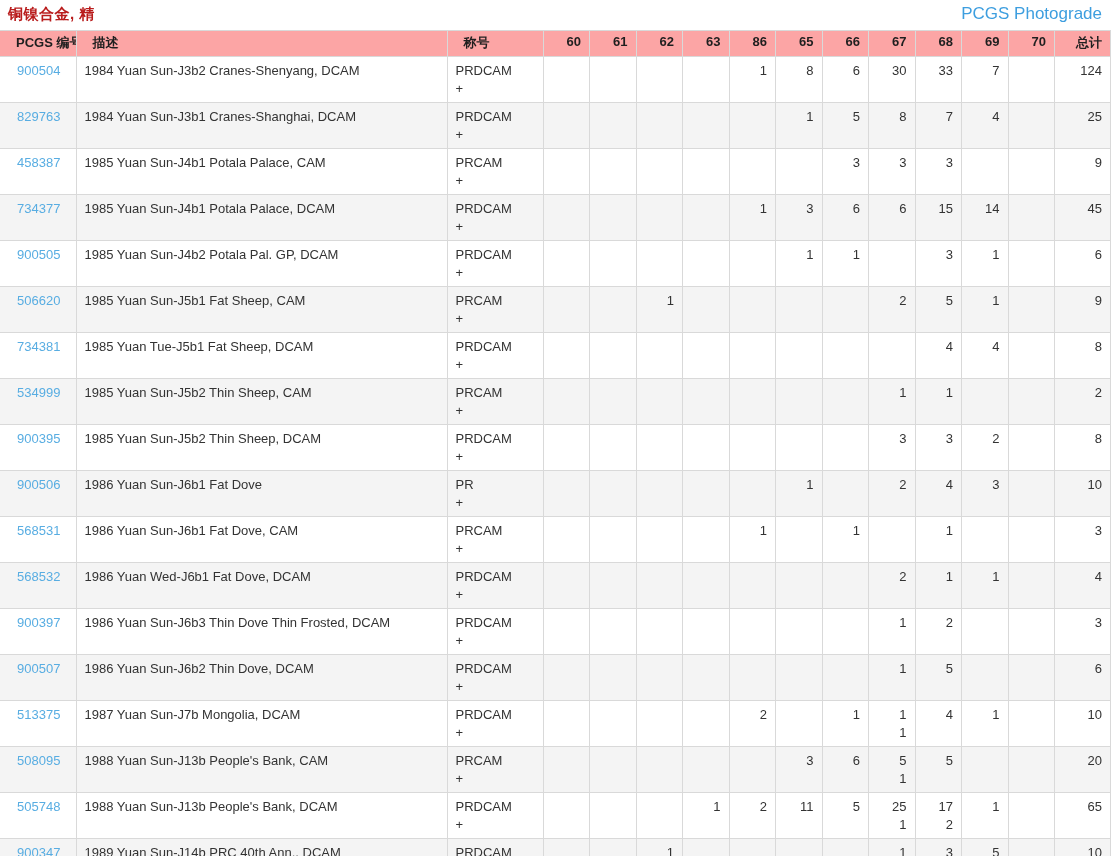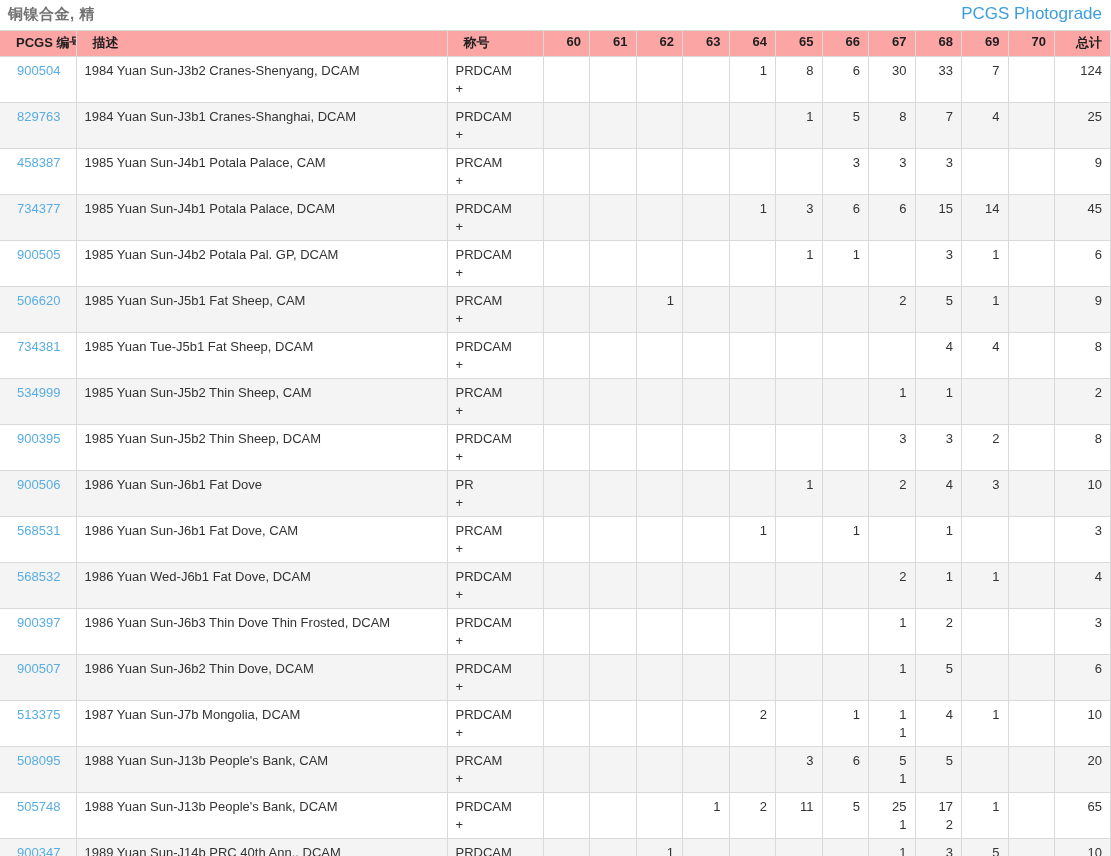--- a/index.html
+++ b/index.html
@@ -6,21 +6,21 @@
   html, body {
     width: 1111px; height: 856px; overflow: hidden;
     background: #ffffff;
     font-family: "Liberation Sans", sans-serif;
     position: relative;
   }
   .titlebar {
     display: flex; justify-content: space-between; align-items: center;
     height: 30px; padding: 0 9px 2px 8px;
   }
-  .title { font-size: 15px; font-weight: bold; color: #737373; letter-spacing: 0.5px; }
+  .title { font-size: 15px; font-weight: bold; color: #b91c1c; letter-spacing: 0.5px; }
   .photograde-link { font-size: 17px; color: #3d9edf; cursor: pointer; text-decoration: none; }
 
   table { width: 1111px; border-collapse: collapse; table-layout: fixed; }
   th, td {
     border: 1px solid #d9d9d9;
     font-size: 13px;
     vertical-align: top;
     overflow: hidden;
     white-space: nowrap;
   }
@@ -74,21 +74,21 @@
   </colgroup>
   <thead>
     <tr>
       <th>PCGS 编号</th>
       <th>描述</th>
       <th>称号</th>
       <th class="num">60</th>
         <th class="num">61</th>
         <th class="num">62</th>
         <th class="num">63</th>
-        <th class="num">64</th>
+        <th class="num">86</th>
         <th class="num">65</th>
         <th class="num">66</th>
         <th class="num">67</th>
         <th class="num">68</th>
         <th class="num">69</th>
         <th class="num">70</th>
         <th class="num" id="total-th">总计</th>
     </tr>
   </thead>
   <tbody id="rows">

